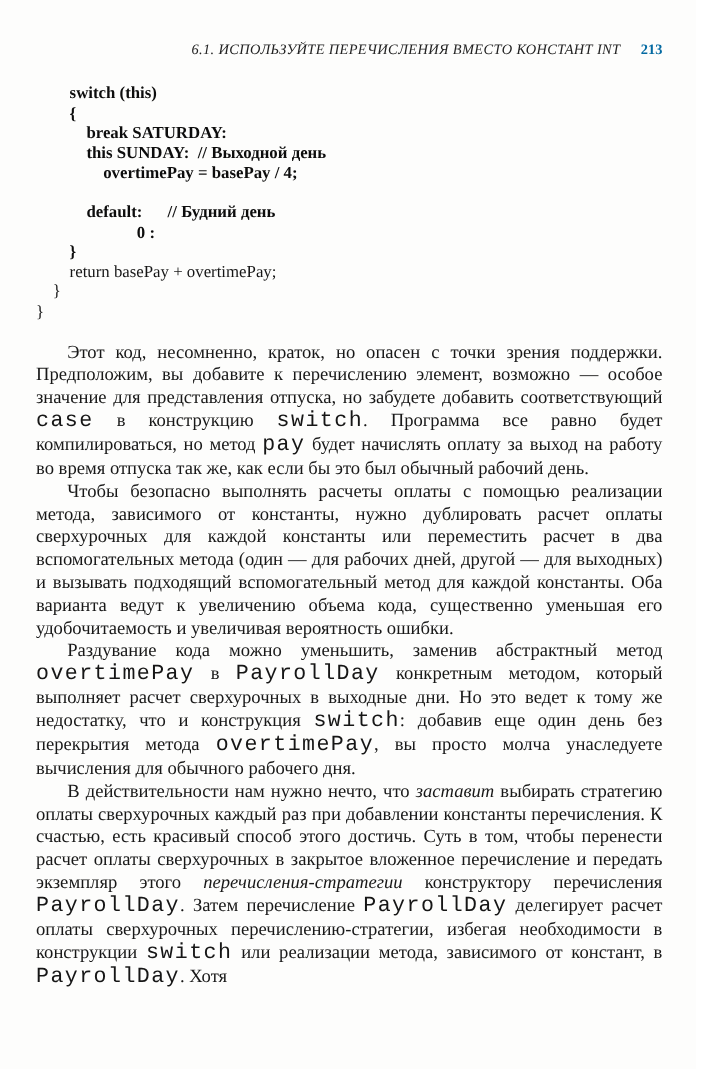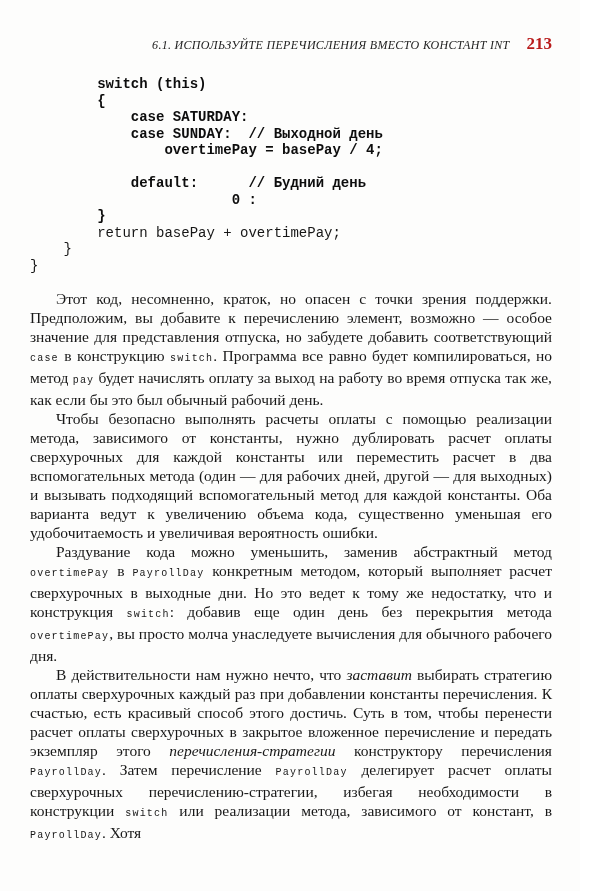--- a/index.html
+++ b/index.html
@@ -27,25 +27,25 @@
   }
   .rh-title {
     font-style: italic;
     font-size: 12px;
     letter-spacing: 0.3px;
     color: #222;
     white-space: nowrap;
   }
   .rh-page {
     font-weight: bold;
-    font-size: 17px;
-    color: #b91c1c;
+    font-size: 12px;
+    color: #0369a1;
   }
   .code {
-    font-family: Liberation Mono, monospace;
+    font-family: Liberation Serif, serif;
     font-size: 14px;
     line-height: 16.5px;
     margin: 0 0 15px 0;
     color: #161616;
   }
   .code-line {
     white-space: pre;
     min-height: 16.5px;
   }
   .code-line.b {
@@ -59,39 +59,39 @@
     text-align: justify;
     text-indent: 26px;
     color: #181818;
   }
   .body-text .normal { }
   .body-text .italic {
     font-style: italic;
   }
   .body-text .mono {
     font-family: "Liberation Mono", "DejaVu Sans Mono", monospace;
-    font-size: 10px;
+    font-size: 18px;
     letter-spacing: 1.2px;
     color: #161616;
   }
 </style>
 </head>
 <body>
 
 <div class="page">
   <div class="running-head">
     <span class="rh-title">6.1. ИСПОЛЬЗУЙТЕ ПЕРЕЧИСЛЕНИЯ ВМЕСТО КОНСТАНТ INT</span>
     <span class="rh-page">213</span>
   </div>
 
   <div class="code">
       <div class="code-line b">        switch (this)</div>
       <div class="code-line b">        {</div>
-      <div class="code-line b">            case SATURDAY:</div>
-      <div class="code-line b">            case SUNDAY:  // Выходной день</div>
+      <div class="code-line b">            break SATURDAY:</div>
+      <div class="code-line b">            this SUNDAY:  // Выходной день</div>
       <div class="code-line b">                overtimePay = basePay / 4;</div>
       <div class="code-line b">&nbsp;</div>
       <div class="code-line b">            default:      // Будний день</div>
       <div class="code-line b">                        0 :</div>
       <div class="code-line b">        }</div>
       <div class="code-line">        return basePay + overtimePay;</div>
       <div class="code-line">    }</div>
       <div class="code-line">}</div>
     </div>
 

